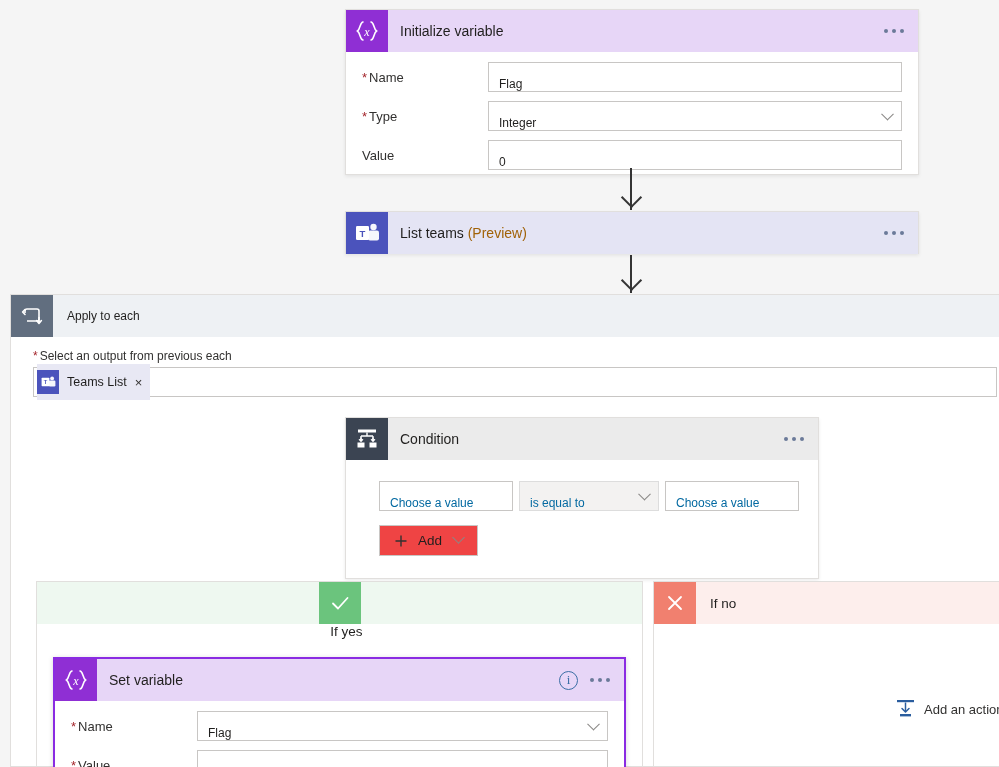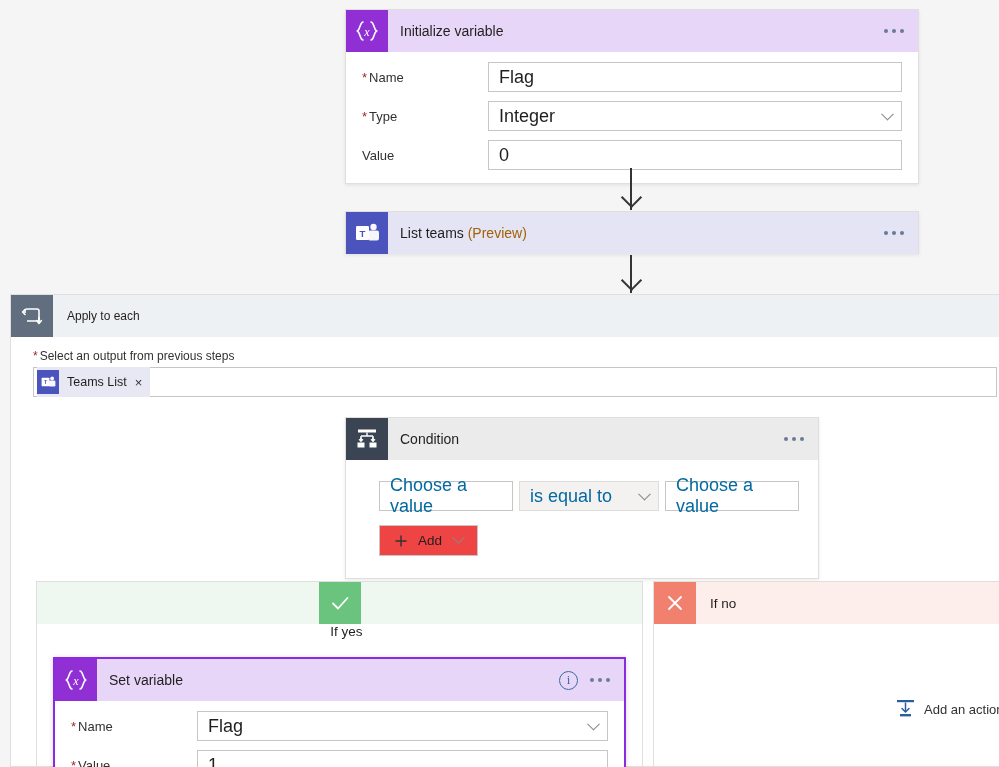--- a/index.html
+++ b/index.html
@@ -46,36 +46,36 @@
   .ellipsis i { width: 4px; height: 4px; border-radius: 50%; background: #6b7a99; display: block; }
   .info-icon {
     width: 19px; height: 19px; border-radius: 50%;
     border: 1.4px solid #3b6ea5; color: #3b6ea5;
     font-family: "Liberation Serif", serif;
     font-size: 13px; line-height: 16px; text-align: center;
     cursor: pointer;
   }
 
   
-  .card-body { background: #fff; padding: 10px 16px 13px 16px; }
+  .card-body { background: #fff; padding: 10px 16px 4px 16px; }
   .form-row { display: flex; align-items: center; margin-bottom: 9px; }
   .form-row:last-child { margin-bottom: 0; }
   .form-label {
     width: 126px; flex: 0 0 126px;
     font-size: 13px; color: #323130;
   }
   .req { color: #a4262c; margin-right: 2px; }
   .field {
     flex: 1 1 auto;
     height: 30px;
     border: 1px solid #c8c6c4;
     background: #fff;
-    display: flex; align-items: center;
+    display: flex; align-items: flex-end;
     padding: 0 10px;
-    font-size: 18px; color: #201f1e;
+    font-size: 12px; color: #201f1e;
     position: relative;
   }
   .field.placeholder-text { color: #0369a1; }
   .chev {
     position: absolute; right: 9px; top: 50%;
     width: 9px; height: 9px;
     border-right: 1.4px solid #8a8886; border-bottom: 1.4px solid #8a8886;
     transform: translateY(-70%) rotate(45deg);
   }
 
@@ -92,21 +92,21 @@
   .scope-header { display: flex; align-items: center; height: 42px; background: #eef1f4; }
   .scope-title { margin-left: 14px; font-size: 12px; }
   .scope-body { padding: 12px 22px 14px 22px; background: #fff; }
   .scope-field-label { font-size: 12px; color: #323130; margin-bottom: 4px; }
   .token-input {
     border: 1px solid #c8c6c4; background: #fff;
     height: 30px; display: flex; align-items: center; padding: 0 3px;
   }
   .token {
     display: inline-flex; align-items: center;
-    height: 30px; background: #e8e8f4; padding-right: 8px;
+    height: 36px; background: #e8e8f4; padding-right: 8px;
     font-size: 12.5px; color: #201f1e;
   }
   .token-icon {
     width: 22px; height: 24px; background: #4b53bc;
     display: flex; align-items: center; justify-content: center; margin-right: 8px;
   }
   .token-x { margin-left: 8px; color: #323130; font-size: 13px; cursor: pointer; }
 
   
   .branch { position: absolute; background: #fff; border: 1px solid #e1dfdd; }
@@ -211,21 +211,21 @@
         <svg width="24" height="22" viewBox="0 0 24 22">
           <path d="M5 8 V6 a2 2 0 0 1 2-2 h10 a2 2 0 0 1 2 2 v8 a2 2 0 0 1-2 2 H7" fill="none" stroke="#fff" stroke-width="1.6" stroke-linejoin="round"></path>
           <path d="M5 4.5 L2.6 7 L5 9.5" fill="none" stroke="#fff" stroke-width="1.6" stroke-linecap="round" stroke-linejoin="round"></path>
           <path d="M19 12.5 L19 18 M16.6 15.6 L19 18.4 L21.4 15.6" fill="none" stroke="#fff" stroke-width="1.6" stroke-linecap="round" stroke-linejoin="round"></path>
         </svg>
       </div>
       <div class="scope-title">Apply to each</div>
     </div>
     <div class="scope-body">
       <div class="scope-field-label">
-        <span class="req">*</span><span>Select an output from previous steps</span>
+        <span class="req">*</span><span>Select an output from previous each</span>
       </div>
       <div class="token-input">
         <span class="token">
           <span class="token-icon">
             <svg width="15" height="14" viewBox="0 0 25 22">
               <circle cx="18.5" cy="5" r="3.2" fill="#fff" opacity="0.95"></circle>
               <rect x="13" y="8.5" width="11" height="10" rx="2" fill="#fff" opacity="0.95"></rect>
               <rect x="1" y="4" width="13" height="14" rx="1.2" fill="#fff"></rect>
               <text x="7.5" y="14.8" fill="#4b53bc" font-family="'Liberation Sans',sans-serif" font-size="9.5" font-weight="bold" text-anchor="middle">T</text>
             </svg>

